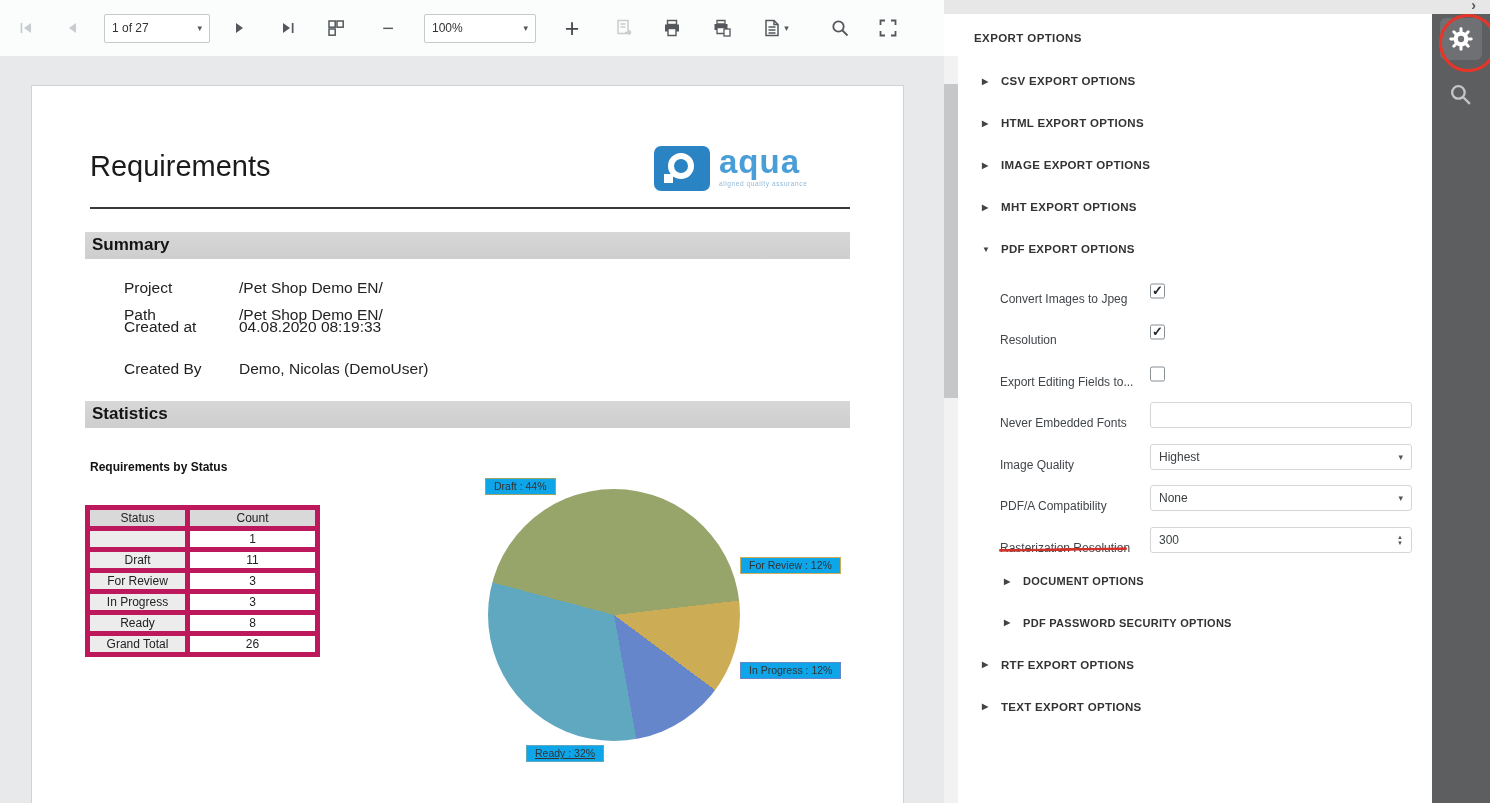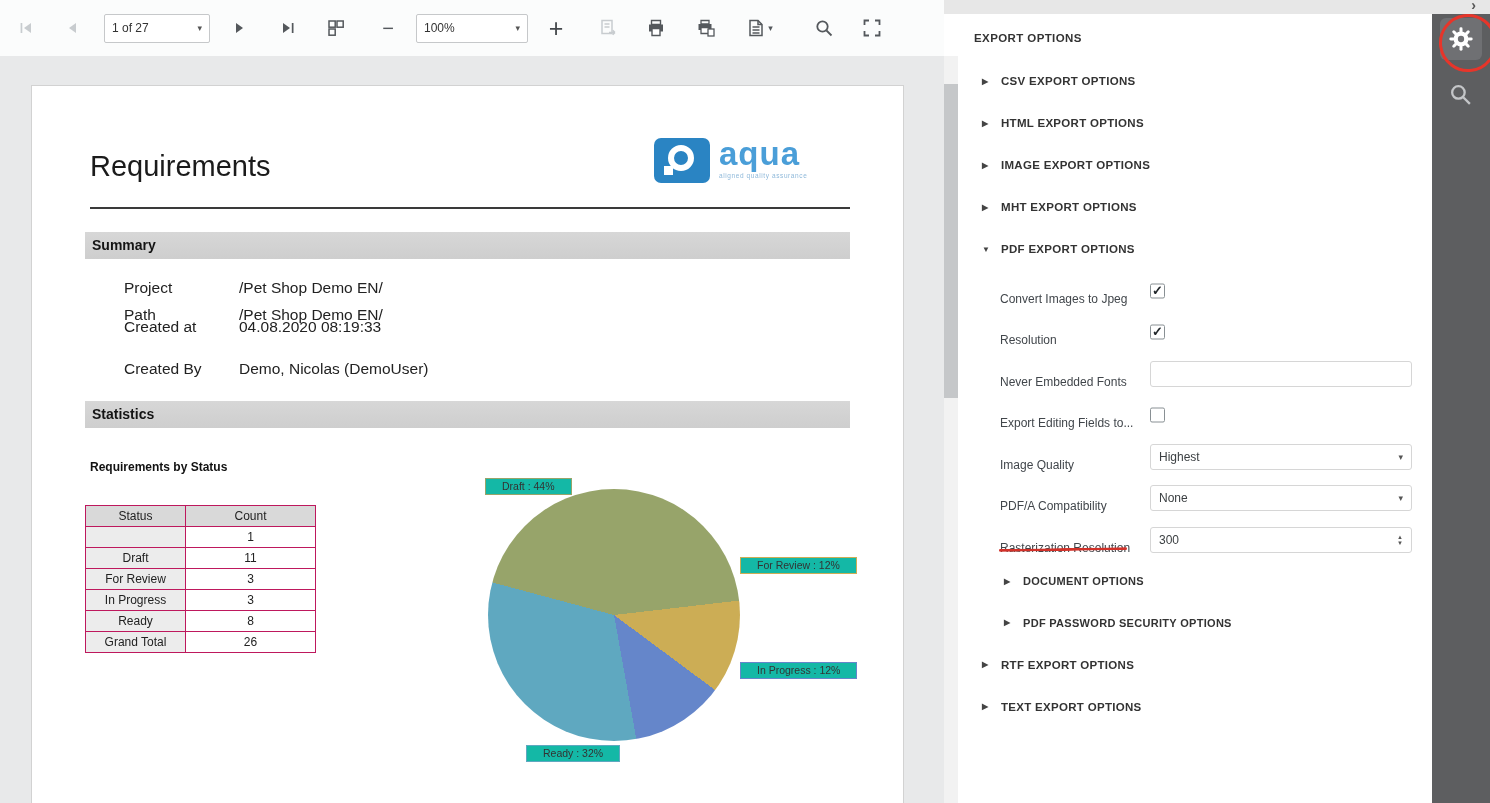--- a/index.html
+++ b/index.html
@@ -6,52 +6,52 @@
   html,body { width:1490px; height:803px; overflow:hidden; font-family:"Liberation Sans", sans-serif; background:#fff; position:relative; }
 
   
   .toolbar { position:absolute; left:0; top:0; width:944px; height:56px; background:#fbfcfc; display:flex; align-items:center; }
   .tb-btn { border:none; background:transparent; width:32px; height:34px; display:flex; align-items:center; justify-content:center; color:#54585c; cursor:pointer; }
   .tb-btn.disabled { color:#c8cccf; cursor:default; }
   .tb-glyph { font-size:20px; line-height:1; }
   .tb-plus { font-size:25px; font-weight:500; color:#44484c; }
   .tb-select { height:29px; background:#fff; border:1px solid #c6c8ca; border-radius:2px; display:flex; align-items:center; padding:0 7px; font-size:12px; color:#333; cursor:pointer; }
   .tb-select .tb-caret { margin-left:auto; font-size:9px; color:#555; padding-left:8px; }
-  .ml10{margin-left:10px}.ml12{margin-left:12px}.ml14{margin-left:14px}.ml16{margin-left:16px}.ml18{margin-left:18px}.ml20{margin-left:20px}.ml26{margin-left:26px}
+  .ml10{margin-left:10px}.ml12{margin-left:20px}.ml14{margin-left:14px}.ml16{margin-left:16px}.ml18{margin-left:18px}.ml20{margin-left:20px}.ml26{margin-left:26px}
   .w106{width:106px}.w112{width:112px}
 
   
   .doc-area { position:absolute; left:0; top:56px; width:944px; height:747px; background:#e8e9ea; }
   .page { position:absolute; left:32px; top:30px; width:871px; height:758px; background:#fff; box-shadow:0 0 0 1px #d2d2d2; }
   .doc-title { position:absolute; left:58px; top:64px; font-size:29px; color:#1b1b1b; }
-  .logo-box { position:absolute; left:622px; top:52px; display:flex; align-items:flex-start; }
+  .logo-box { position:absolute; left:622px; top:60px; display:flex; align-items:flex-start; }
   .logo-square { width:56px; height:45px; background:#2a84c3; border-radius:7px; position:relative; }
   .logo-ring { position:absolute; left:14px; top:7px; width:26px; height:26px; border:6px solid #fff; border-radius:50%; }
   .logo-tail { position:absolute; left:10px; top:28px; width:9px; height:9px; background:#fff; }
   .logo-texts { margin-left:9px; }
   .logo-word { font-size:33px; font-weight:bold; color:#4a9ed8; line-height:0.95; letter-spacing:1px; }
   .logo-tagline { font-size:6.5px; color:#8fb9da; letter-spacing:0.6px; margin-top:3px; }
   .title-rule { position:absolute; left:58px; top:121px; width:760px; border-top:2px solid #3a3a3a; }
-  .sec-bar { position:absolute; left:53px; width:765px; height:27px; background:linear-gradient(#d7d7d7,#cecece); font-size:14px; font-weight:bold; color:#141414; line-height:26px; padding-left:7px; }
+  .sec-bar { position:absolute; left:53px; width:765px; height:27px; background:linear-gradient(#d7d7d7,#cecece); font-size:17px; font-weight:bold; color:#141414; line-height:26px; padding-left:7px; }
   .sec-bar.s1 { top:146px; } .sec-bar.s2 { top:315px; }
   .kv-row { position:absolute; left:92px; font-size:15.5px; color:#222; }
   .kv-row .kv-label { display:inline-block; width:115px; }
   .kv1{top:193px}.kv2{top:220px}.kv3{top:232px}.kv4{top:274px}
   .chart-title { position:absolute; left:58px; top:374px; font-size:12px; font-weight:bold; color:#111; }
   .rpt-table { position:absolute; left:53px; top:419px; border-collapse:collapse; font-size:12px; color:#222; }
-  .rpt-table th, .rpt-table td { border:1px solid #be185d; height:21px; text-align:center; padding:0 4px; }
+  .rpt-table th, .rpt-table td { border:5px solid #be185d; height:21px; text-align:center; padding:0 4px; }
   .rpt-table th { background:#d9d9d9; font-weight:normal; }
   .col-status { width:100px; } .col-count { width:130px; }
   .cell-status { background:#ececec; }
   .cell-total { background:#ececec; }
 
   .pie-wrap { position:absolute; left:456px; top:403px; width:252px; height:252px; }
   .pie { width:252px; height:252px; border-radius:50%; }
-  .pie-label { position:absolute; font-size:10.5px; padding:1px 16px 2px; background:#14b8a6; border:1px solid #888; white-space:nowrap; color:#333; }
-  .pl0 { left:-3px; top:-11px; } .pl1 { left:252px; top:68px; } .pl2 { left:252px; top:173px; } .pl3 { left:38px; top:256px; }
+  .pie-label { position:absolute; font-size:10.5px; padding:1px 8px 2px; background:#0ea5e9; border:1px solid #888; white-space:nowrap; color:#333; }
+  .pl0 { left:-3px; top:-11px; } .pl1 { left:252px; top:68px; } .pl2 { left:252px; top:173px; } .pl3 { left:38px; top:256px;text-decoration:underline; }
 
   
   .scrollbar { position:absolute; left:944px; top:56px; width:14px; height:747px; background:#f2f2f2; }
   .scroll-thumb { position:absolute; left:0; top:28px; width:14px; height:314px; background:#c5c7c9; }
 
   
   .top-strip { position:absolute; left:944px; top:0; width:546px; height:14px; background:#e7e7e7; }
   .collapse-chevron { position:absolute; right:14px; top:-3px; font-size:14px; font-weight:bold; color:#555; cursor:pointer; }
   .panel { position:absolute; left:958px; top:14px; width:474px; height:789px; background:#fff; overflow:hidden; }
   .panel-title { margin:18px 0 16px 16px; font-weight:bold; font-size:11.5px; color:#333; letter-spacing:0.4px; }
@@ -289,26 +289,26 @@
         <span class="check-glyph">✓</span>
       </span>
   </div>
   <div class="opt-row">
     <span class="opt-label">Resolution</span>
     <span class="checkbox checked">
         <span class="check-glyph">✓</span>
       </span>
   </div>
   <div class="opt-row">
+    <span class="opt-label">Export Editing Fields to...</span>
+    <span class="checkbox"></span>
+  </div>
+  <div class="opt-row">
     <span class="opt-label">Never Embedded Fonts</span>
     <input class="ctrl" type="text" value="" style="">
-  </div>
-  <div class="opt-row">
-    <span class="opt-label">Export Editing Fields to...</span>
-    <span class="checkbox"></span>
   </div>
   <div class="opt-row">
     <span class="opt-label">Image Quality</span>
     <div class="ctrl ctrl-select">
       <span>Highest</span>
       <span class="sel-caret">▾</span>
     </div>
   </div>
   <div class="opt-row">
     <span class="opt-label">PDF/A Compatibility</span>

